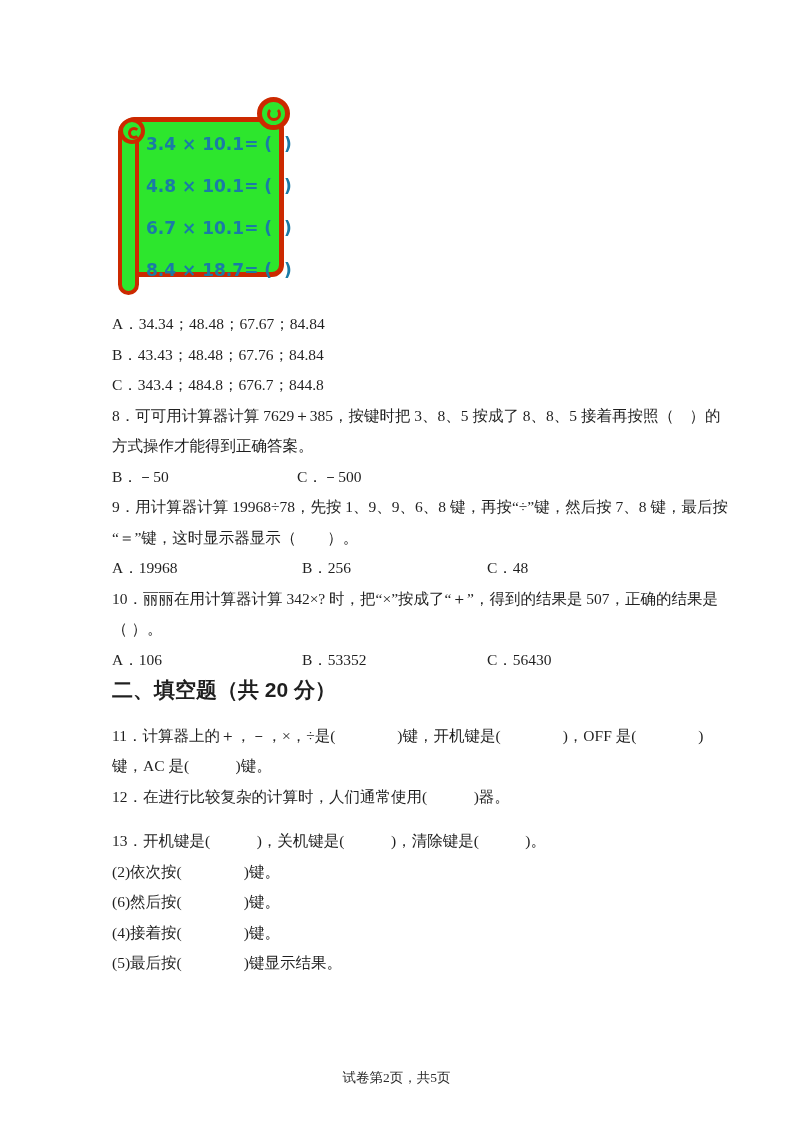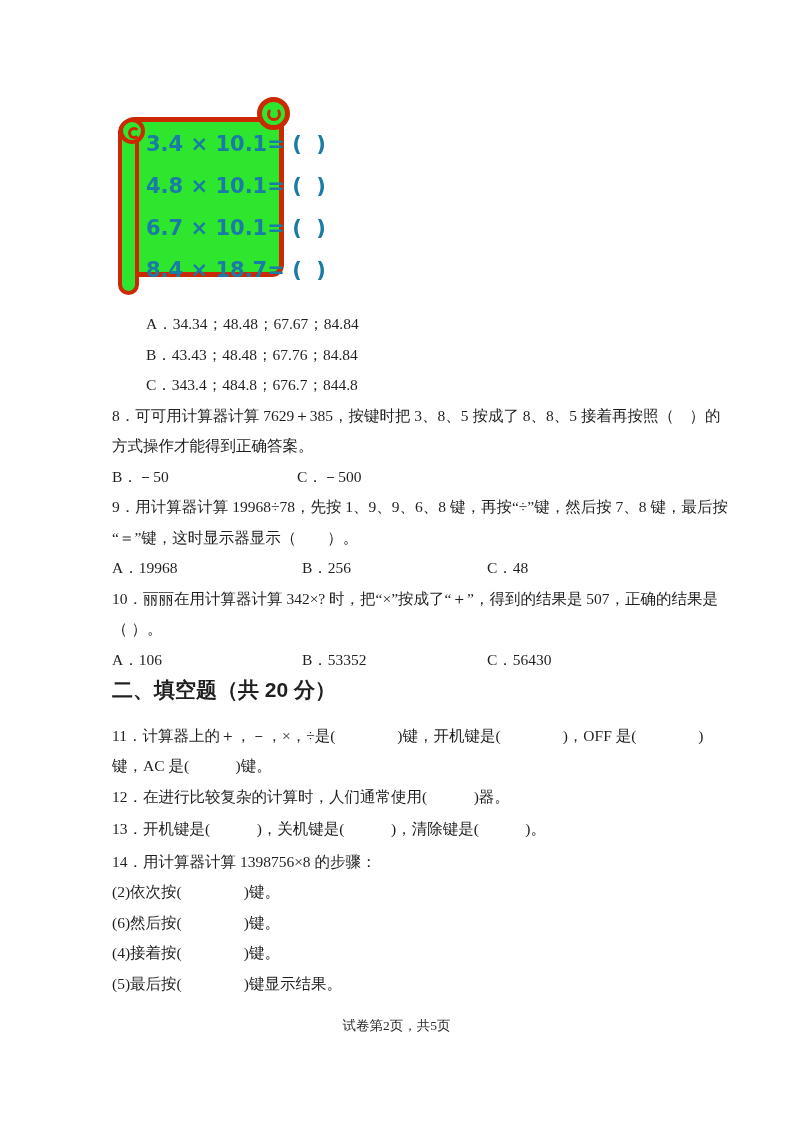--- a/index.html
+++ b/index.html
@@ -34,36 +34,36 @@
     background:#2de62d; border:5px solid #cc2900; border-radius:50%; z-index:3;
   }
   .curl-tr::after {
     content:""; position:absolute; left:5px; top:5px; width:8px; height:8px;
     border:3px solid #cc2900; border-top-color:transparent; border-radius:50%;
   }
   .scroll-lines { position:absolute; left:28px; top:26px; z-index:4; }
   .scroll-line {
     height:42px; line-height:42px; white-space:pre;
     font-family:"DejaVu Sans","Liberation Sans",sans-serif;
-    font-weight:bold; font-size:21px; color:#1a7ba6;
+    font-weight:bold; font-size:17px; color:#1a7ba6;
   }
 
   
   .tline { height:30.5px; line-height:30.5px; font-size:15.5px; white-space:pre; }
-  .q7block { margin-top:12px;margin-left:34px; }
+  .q7block { margin-top:12px; }
   .heading { font-weight:bold; font-size:21px;
              font-family:"Liberation Sans","DejaVu Sans",sans-serif; }
   .optrow { display:flex; }
   .optrow .col-a { display:inline-block; width:190px; }
   .optrow .col-b { display:inline-block; width:185px; }
   .mt5 { margin-top:15px; }
-  .mt2 { margin-top:2px; }
+  .mt2 { margin-top:14px; }
 
   .footer {
-    position:absolute; left:0; top:1016px; width:793px; height:20px;
+    position:absolute; left:0; top:1068px; width:793px; height:20px;
     text-align:center; font-size:13.5px; color:#2a2a2a; line-height:20px;
   }
 </style>
 </head>
 <body>
 
 <div class="page">
   <div class="content">
 
     <div class="scroll-wrap">
@@ -110,21 +110,20 @@
 
     <div class="tline heading">二、填空题（共 20 分）</div>
 
     <div class="tline mt5">11．计算器上的＋，－，×，÷是(　　　　)键，开机键是(　　　　)，OFF 是(　　　　)</div>
     <div class="tline">键，AC 是(　　　)键。</div>
 
     <div class="tline">12．在进行比较复杂的计算时，人们通常使用(　　　)器。</div>
 
     <div class="tline mt2">13．开机键是(　　　)，关机键是(　　　)，清除键是(　　　)。</div>
 
-    <div class="tline mt2">14．用计算器计算 1398756×8 的步骤：</div>
     <div class="tline">(2)依次按(　　　　)键。</div>
     <div class="tline">(6)然后按(　　　　)键。</div>
     <div class="tline">(4)接着按(　　　　)键。</div>
     <div class="tline">(5)最后按(　　　　)键显示结果。</div>
   </div>
 
   <div class="footer">试卷第2页，共5页</div>
 </div>
 
 </body></html>

